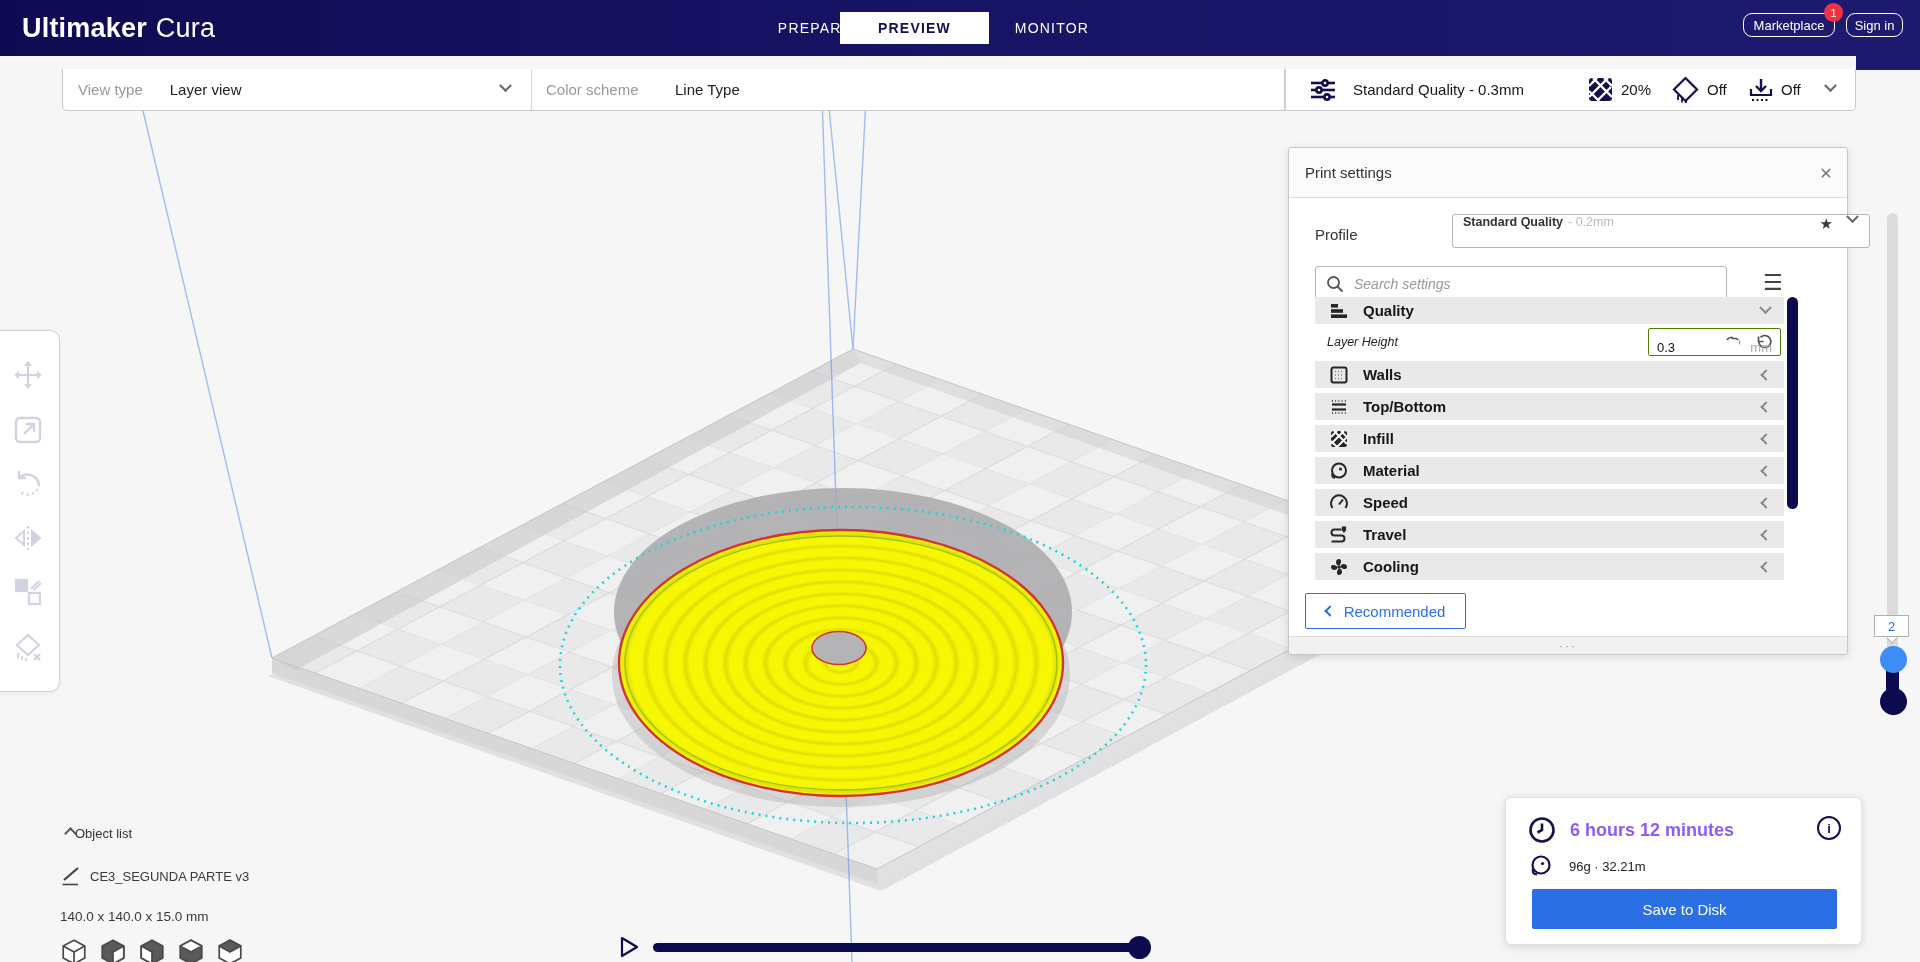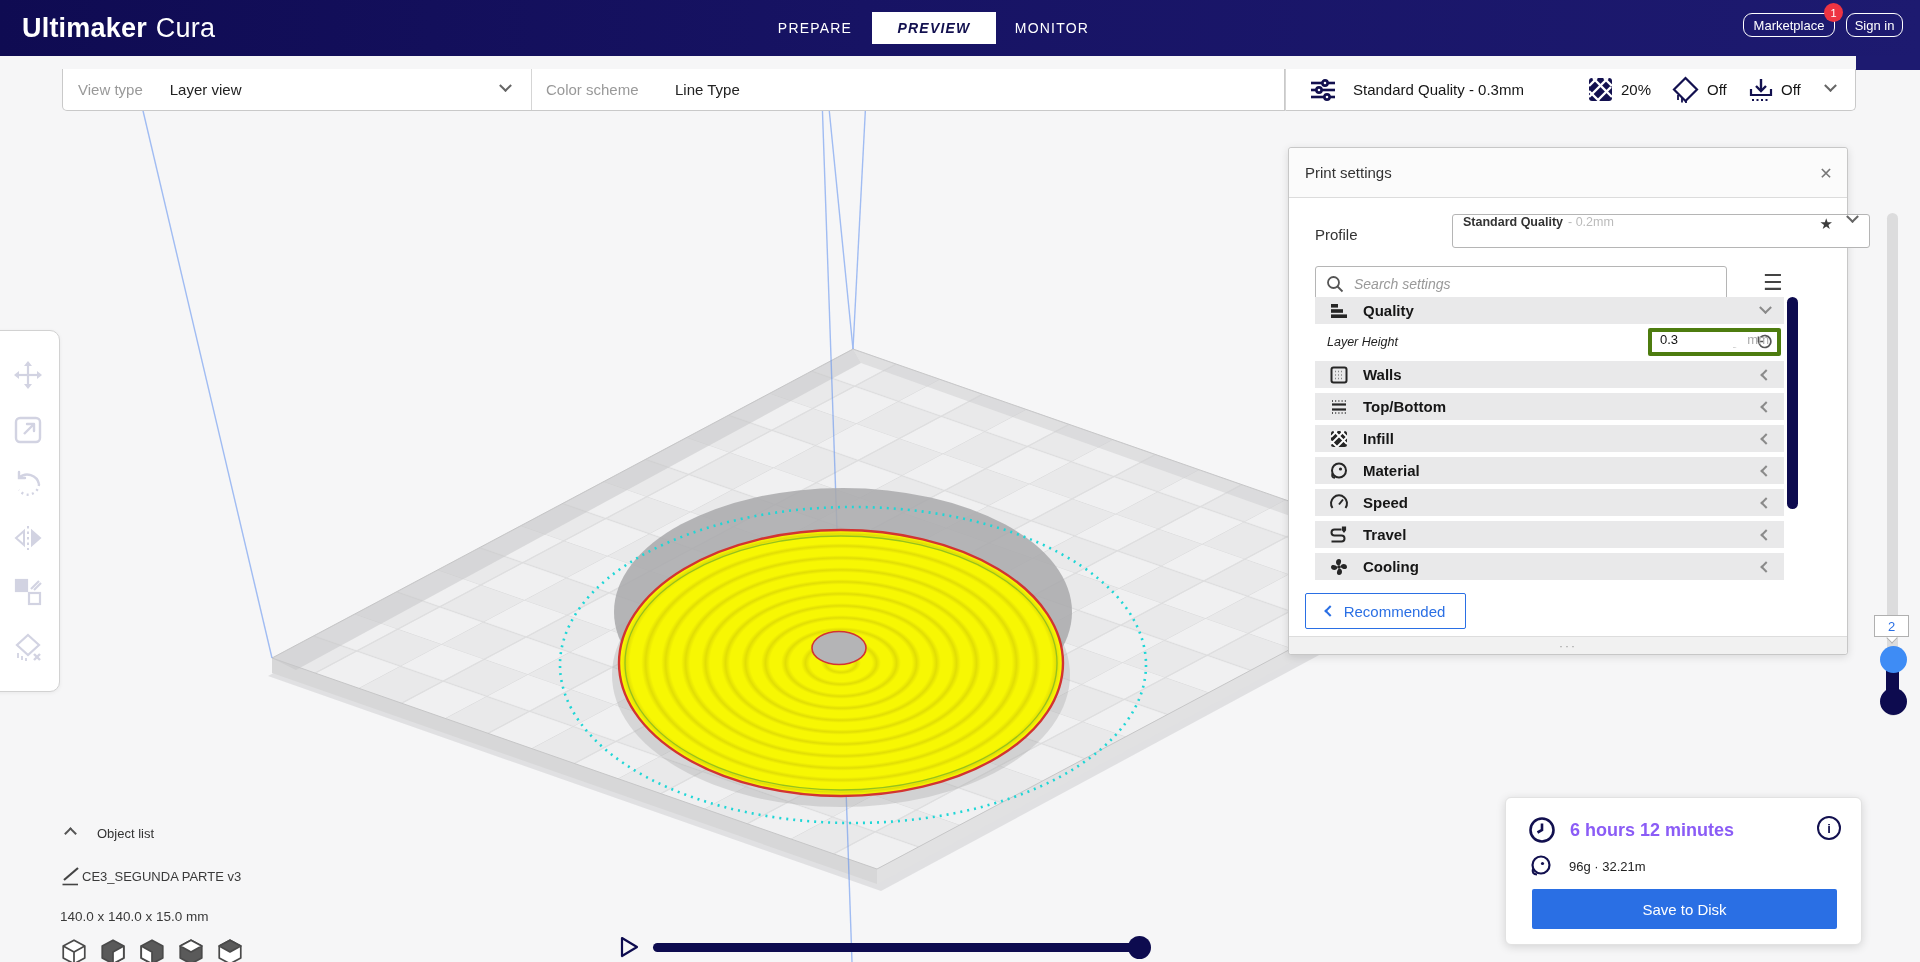--- a/index.html
+++ b/index.html
@@ -9,21 +9,21 @@
   
   #header { position:absolute; left:0; top:0; width:1920px; height:56px; z-index:40;
             background:linear-gradient(90deg,#0f0b52 0%,#171364 45%,#1d1a70 100%);
             display:flex; align-items:center; }
   #logo { position:absolute; left:22px; top:0; height:56px; display:flex; align-items:center;
           color:#fff; font-size:27px; letter-spacing:.2px; }
   #logo b { font-weight:700; } #logo span { font-weight:300; margin-left:9px; }
   .tab { position:absolute; top:12px; height:32px; display:flex; align-items:center; justify-content:center;
          color:#fff; font-size:14px; letter-spacing:1.2px; cursor:pointer; }
   #tab-prepare { left:755px; width:120px; }
-  #tab-preview { left:872px; width:124px; background:#fff; color:#12104f; font-weight:600;font-style:italic; }
+  #tab-preview { left:840px; width:149px; background:#fff; color:#12104f; font-weight:600; }
   #tab-monitor { left:992px; width:120px;text-align:center; }
   .hbtn { position:absolute; top:13px; height:24px; border:1px solid #fff; border-radius:9px;
           color:#fff; font-size:13px; display:flex; align-items:center; justify-content:center; cursor:pointer; }
   #btn-marketplace { left:1743px; width:92px; }
   #btn-signin { left:1846px; width:57px; }
   #mk-badge { position:absolute; left:1824px; top:3px; width:19px; height:19px; border-radius:50%;
               background:#ee3442; color:#fff; font-size:11px; display:flex; align-items:center; justify-content:center; z-index:41; }
   #header-notch { position:absolute; left:1856px; top:56px; width:64px; height:14px; background:#1d1a70; z-index:39; }
 
   
@@ -78,22 +78,22 @@
   .cat-icon { width:20px; height:20px; color:#262626; margin-right:14px; display:flex; align-items:center; }
   .cat-label { color:#161616; font-size:15px; font-weight:700; flex:1; }
   #row-quality      { top:149px; } #setting-layer-height { top:179px; }
   #row-walls        { top:213px; } #row-topbottom { top:245px; } #row-infill { top:277px; }
   #row-material     { top:309px; } #row-speed { top:341px; } #row-travel { top:373px; }
   #row-cooling      { top:405px; }
   #setting-layer-height { position:absolute; left:26px; width:469px; height:30px; background:#fff;
              display:flex; align-items:center; padding:0 0 0 12px; }
   #lh-label { font-style:italic; font-size:12.5px; color:#222; flex:1; }
   .mini-ic { width:18px; height:18px; color:#555; margin-right:12px; }
-  #lh-input-wrap { position:absolute; right:3px; width:133px; height:28px; border:4px solid #4d7c0f;
-                   border-radius:2px; display:flex; align-items:flex-start; }
+  #lh-input-wrap { position:absolute; right:3px; width:133px; height:28px; border:1px solid #4d7c0f;
+                   border-radius:2px; display:flex; align-items:flex-end; }
   #lh-input { border:none; outline:none; width:90px; padding-left:8px; font-size:13px; color:#111;
               font-family:"Liberation Sans","DejaVu Sans",sans-serif; }
   #lh-unit { position:absolute; right:8px; color:#aaa; font-size:13px; }
   #panel-scrollbar { position:absolute; left:498px; top:149px; width:11px; height:212px;
                      background:#0d0b4f; border-radius:6px; }
   #btn-recommended { position:absolute; left:16px; top:445px; width:161px; height:36px;
                      border:1px solid #2a6fe4; border-radius:2px; background:#fff; color:#2a6fe4;
                      font-size:15px; display:flex; align-items:center; justify-content:center; gap:10px; cursor:pointer; }
   #btn-recommended .chev { border-color:#2a6fe4; }
   #panel-footer { position:absolute; left:0; bottom:0; right:0; height:18px; background:#f1f1f1;
@@ -118,22 +118,22 @@
 
   
   #play-btn { position:absolute; left:616px; top:934px; width:26px; height:26px; z-index:10; cursor:pointer; color:#0d0b4f; }
   #play-track { position:absolute; left:653px; top:943px; width:487px; height:9px; background:#0d0b4f;
                 border-radius:5px; z-index:10; }
   #play-knob { position:absolute; left:1128px; top:936px; width:23px; height:23px; border-radius:50%;
                background:#0d0b4f; z-index:11; cursor:grab; }
 
   
   #object-list { position:absolute; left:60px; top:826px; z-index:10; color:#333; }
-  #ol-header { display:flex; align-items:center; gap:22px; font-size:13px; cursor:pointer; }
-  #ol-file { display:flex; align-items:center; gap:0; margin-top:24px; font-size:13px; color:#3a3a3a; }
+  #ol-header { display:flex; align-items:center; font-size:13px; cursor:pointer; }
+  #ol-file { display:flex; align-items:center; gap:8px; margin-top:24px; font-size:13px; color:#3a3a3a; }
   #ol-dims { margin-top:22px; font-size:13.5px; color:#3a3a3a; }
   #ol-views { display:flex; gap:11px; margin-top:14px; }
   .viewcube { width:28px; height:28px; cursor:pointer; }
 
   
   #time-card { position:absolute; left:1505px; top:797px; width:357px; height:148px; background:#fff;
                border:1px solid #e2e2e2; border-radius:6px; box-shadow:0 2px 10px rgba(0,0,0,.14); z-index:25; }
   #tc-row1 { position:absolute; left:22px; top:18px; display:flex; align-items:center; gap:14px; }
   #tc-duration { font-size:18px; font-weight:700; color:#8b5cf6; }
   #tc-info { position:absolute; right:20px; top:18px; width:24px; height:24px; border:2px solid #12104f;

